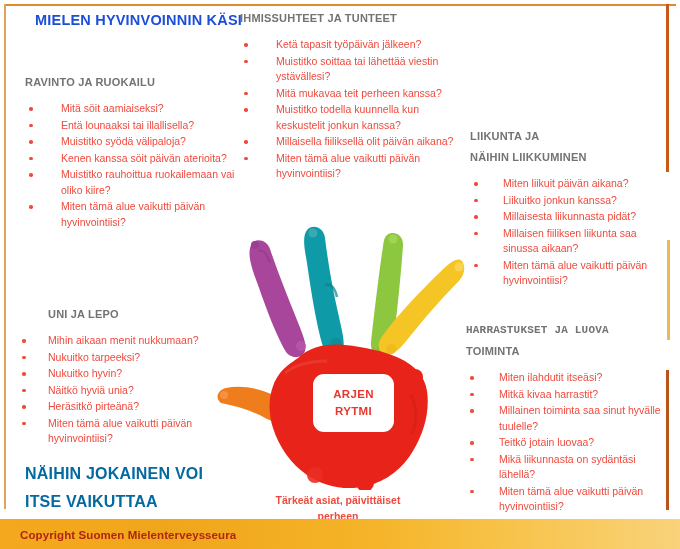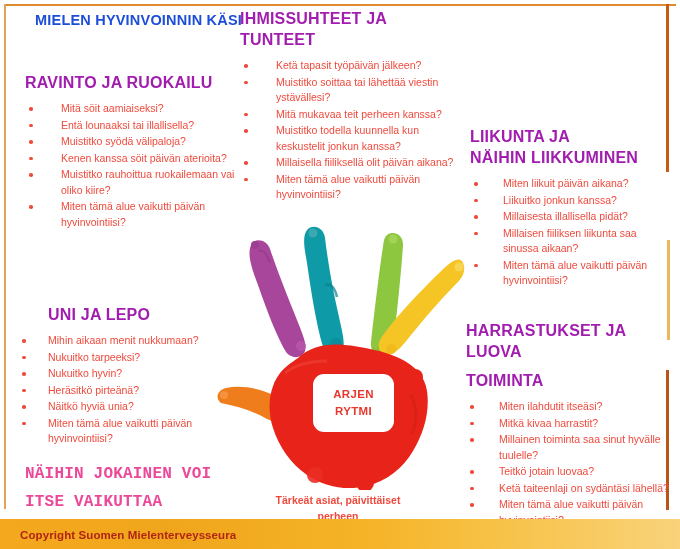--- a/index.html
+++ b/index.html
@@ -57,23 +57,23 @@
     font-size: 14.5px;
     font-weight: bold;
     color: #1d4ed8;
     letter-spacing: 0.2px;
     white-space: nowrap;
   }
   .section {
     position: absolute;
   }
   .sec-title {
-    font-size: 16px;
-    font-weight: bold;
-    color: #a21caf;
+    font-size: 11px;
+    font-weight: bold;
+    color: #737373;
     letter-spacing: 0.2px;
     line-height: 21px;
     margin-bottom: 8px;
   }
   .sec-title.wrap { white-space: normal; }
   ul.qlist {
     list-style: none;
     margin: 0;
     padding: 0;
   }
@@ -96,24 +96,23 @@
     border-radius: 50%;
     background: #ef4a3d;
   }
   ul.qlist.tight li { padding-left: 33px; }
   ul.qlist.narrow-indent li { padding-left: 30px; }
   
   .blue-statement {
     position: absolute;
     font-size: 16px;
     font-weight: bold;
-    color: #ec4899;
+    color: #0369a1;
     line-height: 28px;
     letter-spacing: 0.2px;
-    font-family: Liberation Mono, monospace;
   }
   
   .hand-wrap {
     position: absolute;
     left: 215px;
     top: 225px;
     width: 250px;
     height: 265px;
   }
   .hand-wrap svg { display: block; }
@@ -186,47 +185,47 @@
       <li>Miten tämä alue vaikutti päivän hyvinvointiisi?</li>
     </ul>
   </div>
 
   <div class="section" style="left:470px; top:126px; width:200px;">
     <div class="sec-title wrap" style="margin-bottom:0;">LIIKUNTA JA</div>
     <div class="sec-title wrap">NÄIHIN LIIKKUMINEN</div>
     <ul class="qlist tight">
       <li>Miten liikuit päivän aikana?</li>
       <li>Liikuitko jonkun kanssa?</li>
-      <li>Millaisesta illallisella pidät?</li>
+      <li>Millaisesta liikunnasta pidät?</li>
       <li>Millaisen fiiliksen liikunta saa sinussa aikaan?</li>
       <li>Miten tämä alue vaikutti päivän hyvinvointiisi?</li>
     </ul>
   </div>
 
   <div class="section" style="left:18px; top:304px; width:225px;">
     <div class="sec-title" style="margin-left:30px;">UNI JA LEPO</div>
     <ul class="qlist narrow-indent">
       <li>Mihin aikaan menit nukkumaan?</li>
       <li>Nukuitko tarpeeksi?</li>
       <li>Nukuitko hyvin?</li>
+      <li>Näitkö hyviä unia?</li>
       <li>Heräsitkö pirteänä?</li>
-      <li>Näitkö hyviä unia?</li>
       <li>Miten tämä alue vaikutti päivän hyvinvointiisi?</li>
     </ul>
   </div>
 
   <div class="section" style="left:466px; top:320px; width:205px;">
-    <div class="sec-title wrap" style="margin-bottom:8px;">HARRASTUKSET JA LUOVA</div>
+    <div class="sec-title wrap" style="margin-bottom:0;font-family:Liberation Mono, monospace;">HARRASTUKSET JA LUOVA</div>
     <div class="sec-title wrap">TOIMINTA</div>
     <ul class="qlist tight">
       <li>Miten ilahdutit itseäsi?</li>
       <li>Mitkä kivaa harrastit?</li>
       <li>Millainen toiminta saa sinut hyvälle tuulelle?</li>
       <li>Teitkö jotain luovaa?</li>
-      <li>Ketä taiteenlaji on sydäntäsi lähellä?</li>
+      <li>Mikä liikunnasta on sydäntäsi lähellä?</li>
       <li>Miten tämä alue vaikutti päivän hyvinvointiisi?</li>
     </ul>
   </div>
 
   <div class="hand-wrap">
     <svg width="250" height="265" viewBox="0 0 250 265" xmlns="http://www.w3.org/2000/svg">
 
       <g>
         <path d="M37 18 C42 13, 52 15, 55 24 C62 45, 72 70, 82 95 C87 108, 92 118, 90 126
                  C87 134, 76 134, 71 127 C62 112, 52 86, 43 60 C37 44, 31 28, 37 18 Z" fill="#a8469b"></path>

